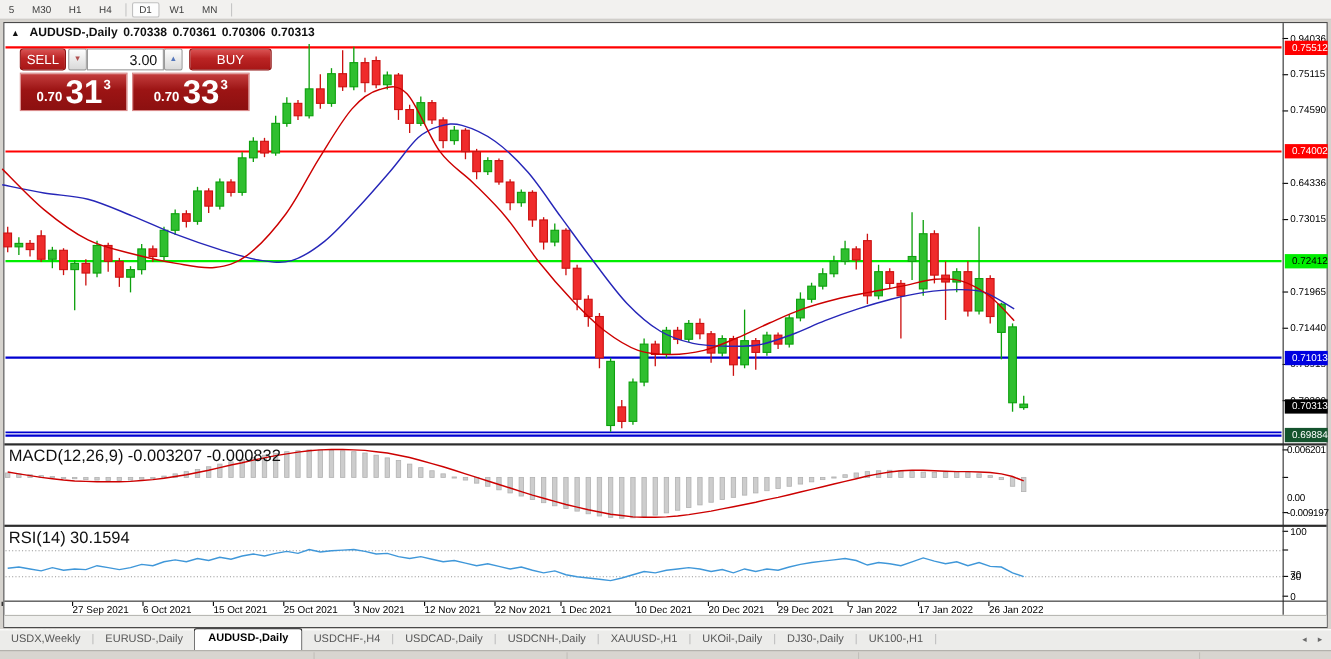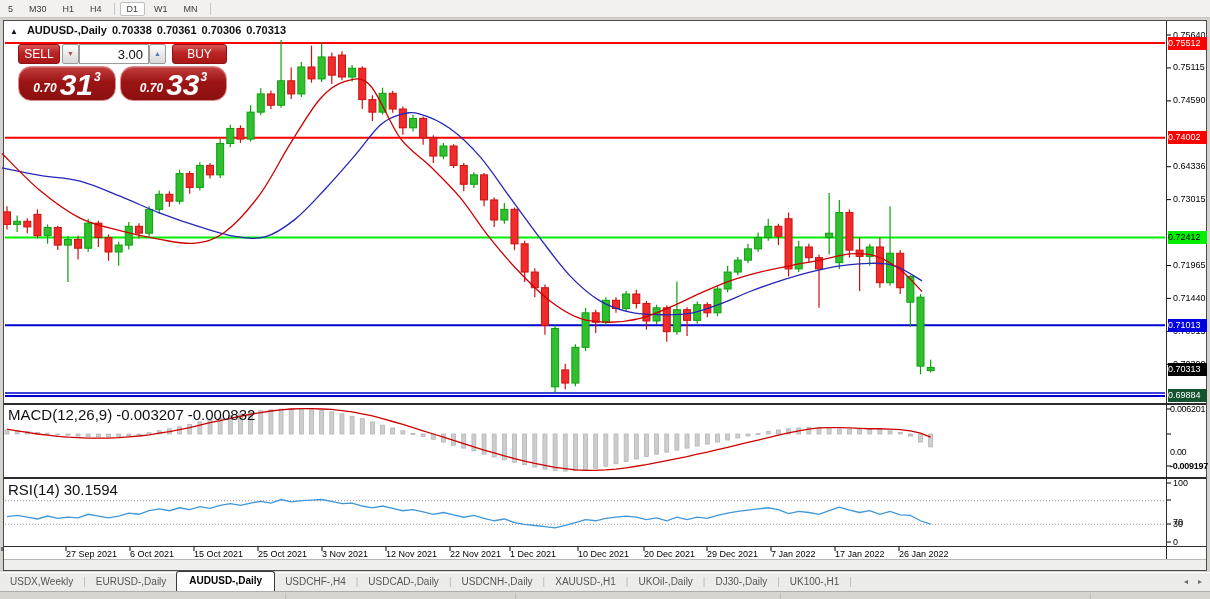--- a/index.html
+++ b/index.html
@@ -28,48 +28,48 @@
   .chart-header { left:10px; top:24px; font-size:11px; font-weight:bold; color:#101010; white-space:nowrap; }
   .chart-header .tri { font-size:8px; margin-right:9px; }
   .chart-header span { margin-right:5px; }
   
   .tp-btn {
     color:#fff; font-size:12px; text-align:center; border-radius:3px;
     background:linear-gradient(180deg,#d95252 0%,#bb2424 45%,#a81717 100%);
     border:1px solid #8f1212; line-height:18px;
   }
   .btn-sell { left:18px; top:44px; width:42px; height:20px; }
-  .btn-buy  { left:172px; top:44px; width:55px; height:20px; }
+  .btn-buy  { left:172px; top:44px; width:75px; height:20px; }
   .spin {
     width:17px; height:20px; text-align:center; line-height:18px; font-size:7px;
     background:linear-gradient(180deg,#fdfdfd,#d9d9d9); border:1px solid #9a9a9a; border-radius:2px;
   }
   .spin-down { left:62px; top:44px; color:#b05050; }
   .spin-up   { left:149px; top:44px; color:#5577bb; }
   .vol {
     left:79px; top:44px; width:70px; height:20px; background:#fff;
     border:1px solid #9a9a9a; font-size:13px; color:#111; text-align:right;
     padding-right:5px; font-family:"Liberation Sans",sans-serif;
   }
   .price-box {
-    height:35px; color:#fff; border-radius:13px;
+    height:35px; color:#fff; border-radius:0;
     background:linear-gradient(180deg,#c43e3e 0%,#9c1414 45%,#8c1010 100%);
     border:1px solid #d98a8a; box-shadow:inset 0 1px 0 #d06060;
-    display:flex; align-items:flex-end; justify-content:center;font-style:italic;
+    display:flex; align-items:flex-end; justify-content:center;
   }
   .pb-sell { left:18px; top:66px; width:98px; }
   .pb-buy  { left:120px; top:66px; width:107px; }
   .pb-prefix { font-size:12px; font-weight:bold; padding-bottom:5px; margin-right:3px; }
   .pb-big { font-size:30px; font-weight:bold; line-height:30px; }
   .pb-sup { font-size:12px; font-weight:bold; align-self:flex-start; margin-top:3px; margin-left:1px; }
   
   .vaxis { left:1166px; top:21px; width:1px; height:538px; background:#2c2c2c; z-index:3; }
   .hsep { left:4px; width:1202px; background:#2c2c2c; z-index:3; }
   .tick-label { font-size:9px; color:#000; white-space:nowrap; z-index:3; }
-  .badge { left:1168px; width:39px; height:13px; font-size:9px; line-height:13px; text-align:left; z-index:4; white-space:nowrap; }
+  .badge { left:1168px; width:39px; height:13px; font-size:9px; line-height:13px; text-align:right; z-index:4; white-space:nowrap; }
   .panel-title { font-size:15px; color:#101010; white-space:nowrap; }
   .panel-title span { margin-right:4px; }
   .date-label { font-size:9px; color:#000; white-space:nowrap; }
   .scrollstrip { left:4px; top:559px; width:1202px; height:11px; background:#efefed; border-top:1px solid #b8b8b4; z-index:3; }
   
   .tabbar {
     position:absolute; left:0; top:572px; width:1210px; height:19px;
     background:#ececea; border-top:1px solid #ffffff;
     display:flex; align-items:flex-end; font-size:10px; color:#555; z-index:4;
   }
@@ -446,40 +446,40 @@
   <span class="pb-sup">3</span>
 </div>
 
 <div class="ov vaxis"></div>
 <div class="ov hsep" style="top:403px;height:2px;"></div>
 <div class="ov hsep" style="top:477px;height:2px;"></div>
 <div class="ov hsep" style="top:546px;height:1px;"></div>
 <div class="ov scrollstrip"></div>
 
 <div id="price-axis">
-    <div class="ov tick-label" style="left:1173px;top:29.5px;">0.75640</div>
+    <div class="ov tick-label" style="left:1173px;top:29.5px;">0.94036</div>
     <div class="ov tick-label" style="left:1173px;top:62.425682031984806px;">0.75115</div>
     <div class="ov tick-label" style="left:1173px;top:95.35136406396961px;">0.74590</div>
     <div class="ov tick-label" style="left:1173px;top:161.20272812793922px;">0.64336</div>
     <div class="ov tick-label" style="left:1173px;top:194.12841015992473px;">0.73015</div>
     <div class="ov tick-label" style="left:1173px;top:259.9797742238943px;">0.71965</div>
     <div class="ov tick-label" style="left:1173px;top:292.90545625587913px;">0.71440</div>
     <div class="ov tick-label" style="left:1173px;top:325.83113828786463px;">0.70915</div>
     <div class="ov tick-label" style="left:1173px;top:358.75682031984945px;">0.70390</div>
     <div class="ov badge" style="top:36.527594857321716px;background:#ff0000;color:#ffffff;">0.75512</div>
     <div class="ov badge" style="top:131.22812793979273px;background:#ff0000;color:#ffffff;">0.74002</div>
     <div class="ov badge" style="top:230.94590780809017px;background:#00ee00;color:#000000;">0.72412</div>
     <div class="ov badge" style="top:318.6850109752269px;background:#0000e0;color:#ffffff;">0.71013</div>
     <div class="ov badge" style="top:362.5859203512068px;background:#000000;color:#ffffff;">0.70313</div>
     <div class="ov badge" style="top:389.49090624020033px;background:#14532d;color:#ffffff;">0.69884</div>
   </div>
 <div id="sub-axes">
     <div class="ov tick-label" style="left:1170px;top:403.5px;letter-spacing:-0.3px;">0.006201</div>
     <div class="ov tick-label" style="left:1170px;top:447px;letter-spacing:-0.3px;">0.00</div>
-    <div class="ov tick-label" style="left:1170px;top:460.5px;letter-spacing:-0.3px;font-weight:bold;">-0.009197</div>
+    <div class="ov tick-label" style="left:1170px;top:460.5px;letter-spacing:-0.3px;">-0.009197</div>
     <div class="ov tick-label" style="left:1173px;top:477.5px;">100</div>
     <div class="ov tick-label" style="left:1173px;top:517px;">70</div>
     <div class="ov tick-label" style="left:1173px;top:518.5px;">30</div>
     <div class="ov tick-label" style="left:1173px;top:536.5px;">0</div>
   </div>
 <div id="date-axis">
     <div class="ov date-label" style="left:2px;top:570px;">17 Sep 2021</div>
     <div class="ov date-label" style="left:66px;top:549px;">27 Sep 2021</div>
     <div class="ov date-label" style="left:130px;top:549px;">6 Oct 2021</div>
     <div class="ov date-label" style="left:194px;top:549px;">15 Oct 2021</div>

